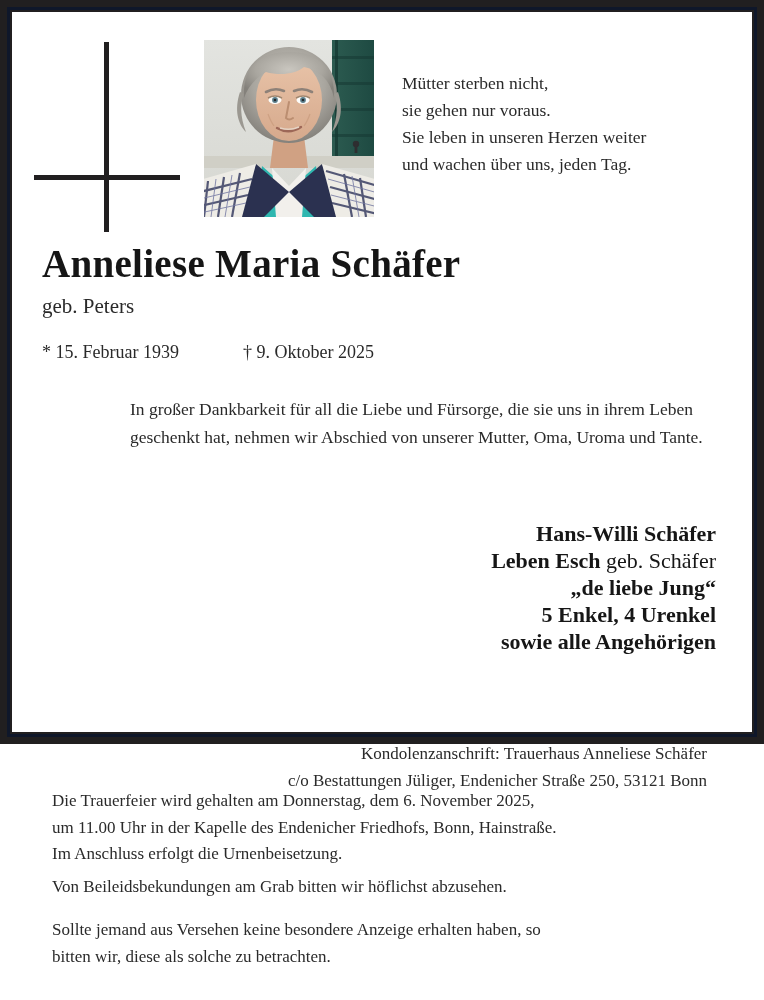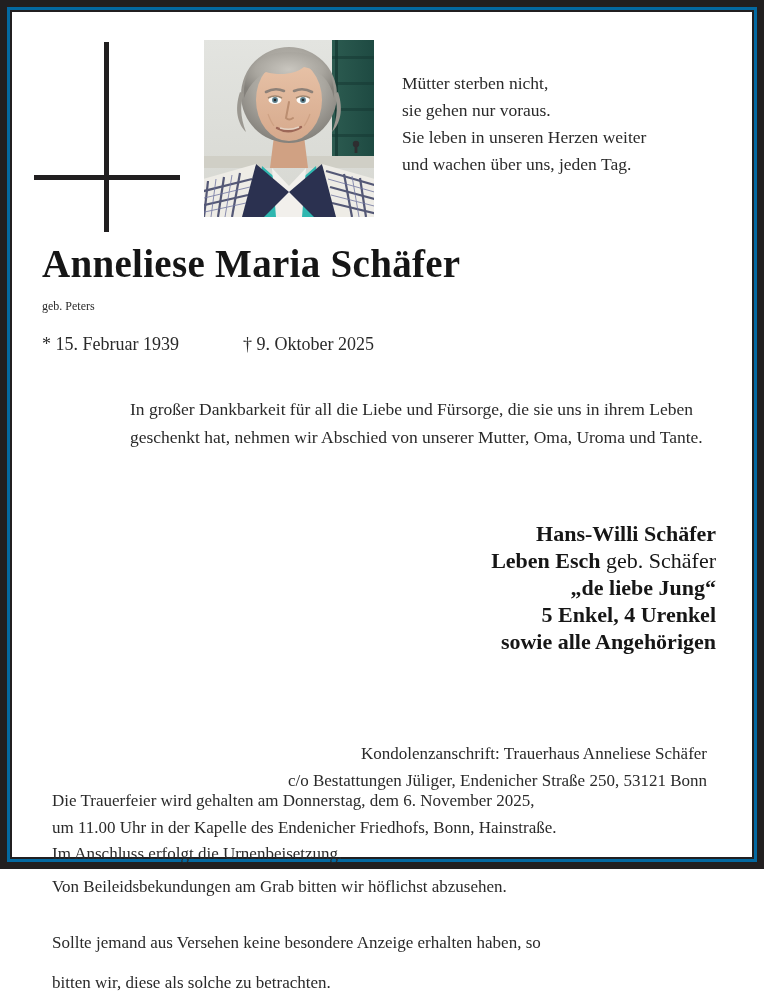--- a/index.html
+++ b/index.html
@@ -13,24 +13,24 @@
     font-family: "Liberation Serif", "DejaVu Serif", serif;
     color: #1a1a1a;
     overflow: hidden;
   }
 
   
   #notice-frame {
     position: absolute;
     left: 0; top: 0;
     width: 764px;
-    height: 869px;
+    height: 744px;
     box-sizing: border-box;
     border: 7px solid #211f20;
-    background: #0369a1;
+    background: #0f172a;
   }
   #notice-frame-inner {
     position: absolute;
     left: 3px; top: 3px;
     right: 3px; bottom: 3px;
     box-sizing: border-box;
     border: 2px solid #211f20;
     background: #ffffff;
   }
   #notice-body {
@@ -96,27 +96,27 @@
     width: 700px;
   }
   #deceased-name {
     font-size: 39px;
     font-weight: bold;
     letter-spacing: 0.3px;
     line-height: 48px;
     color: #161616;
   }
   #maiden-name {
-    font-size: 12px;
+    font-size: 21px;
     line-height: 26px;
     margin-top: 5px;
     color: #2a2a2a;
   }
   #dates-row {
-    margin-top: 12px;
+    margin-top: 20px;
     font-size: 18px;
     line-height: 26px;
     color: #2a2a2a;
   }
   #dates-row .date-birth { margin-right: 64px; }
 
   
   #gratitude {
     position: absolute;
     left: 118px;
@@ -155,21 +155,21 @@
   #service-info {
     top: 776px;
     text-align: justify;
   }
   #service-info span { display: block; }
   #grave-request { top: 862px; }
   #notice-disclaimer {
     top: 905px;
     text-align: justify;
   }
-  #notice-disclaimer span { display: block; margin-top: 13px; }
+  #notice-disclaimer span { display: block; }
 </style>
 </head>
 <body>
 
 <div id="notice-frame">
   <div id="notice-frame-inner">
     <div id="notice-body">
 
       <div id="cross">
         <div class="bar-v"></div>

